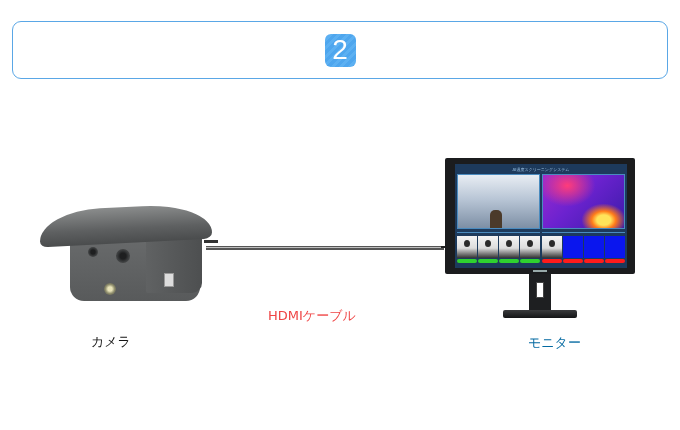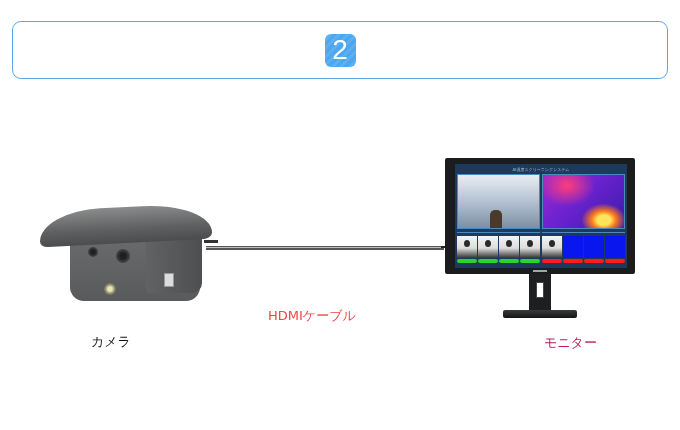--- a/index.html
+++ b/index.html
@@ -43,21 +43,21 @@
     .cam-label-plate { position: absolute; left: 128px; top: 70px; width: 10px; height: 14px; background: #ddd; border: 1px solid #999; }
     .cam-cable { position: absolute; left: 168px; top: 37px; width: 14px; height: 3px; background: #333; }
 
     .cable {
       position: absolute; left: 206px; top: 246px; width: 238px; height: 4px;
       background: linear-gradient(180deg, #555 0, #555 1px, #bdbdbd 1px, #bdbdbd 2px, #555 2px, #555 4px);
     }
     .cable-label { position: absolute; left: 268px; top: 263px; font-size: 13px; color: #ef4444; margin-top: 44px; }
 
     .cam-caption { position: absolute; left: 91px; top: 333px; font-size: 13px; color: #111; }
-    .mon-caption { position: absolute; left: 544px; top: 334px; font-size: 13px; color: #be185d; }
+    .mon-caption { position: absolute; left: 528px; top: 334px; font-size: 13px; color: #0369a1; }
 
     
     .monitor { position: absolute; left: 445px; top: 158px; width: 190px; height: 165px; }
     .mon-frame {
       position: absolute; left: 0; top: 0; width: 190px; height: 116px;
       background: #1b1c1e; border-radius: 2px;
     }
     .mon-screen {
       position: absolute; left: 10px; top: 6px; width: 172px; height: 104px;
       background: #1d3a5c; padding: 2px;

